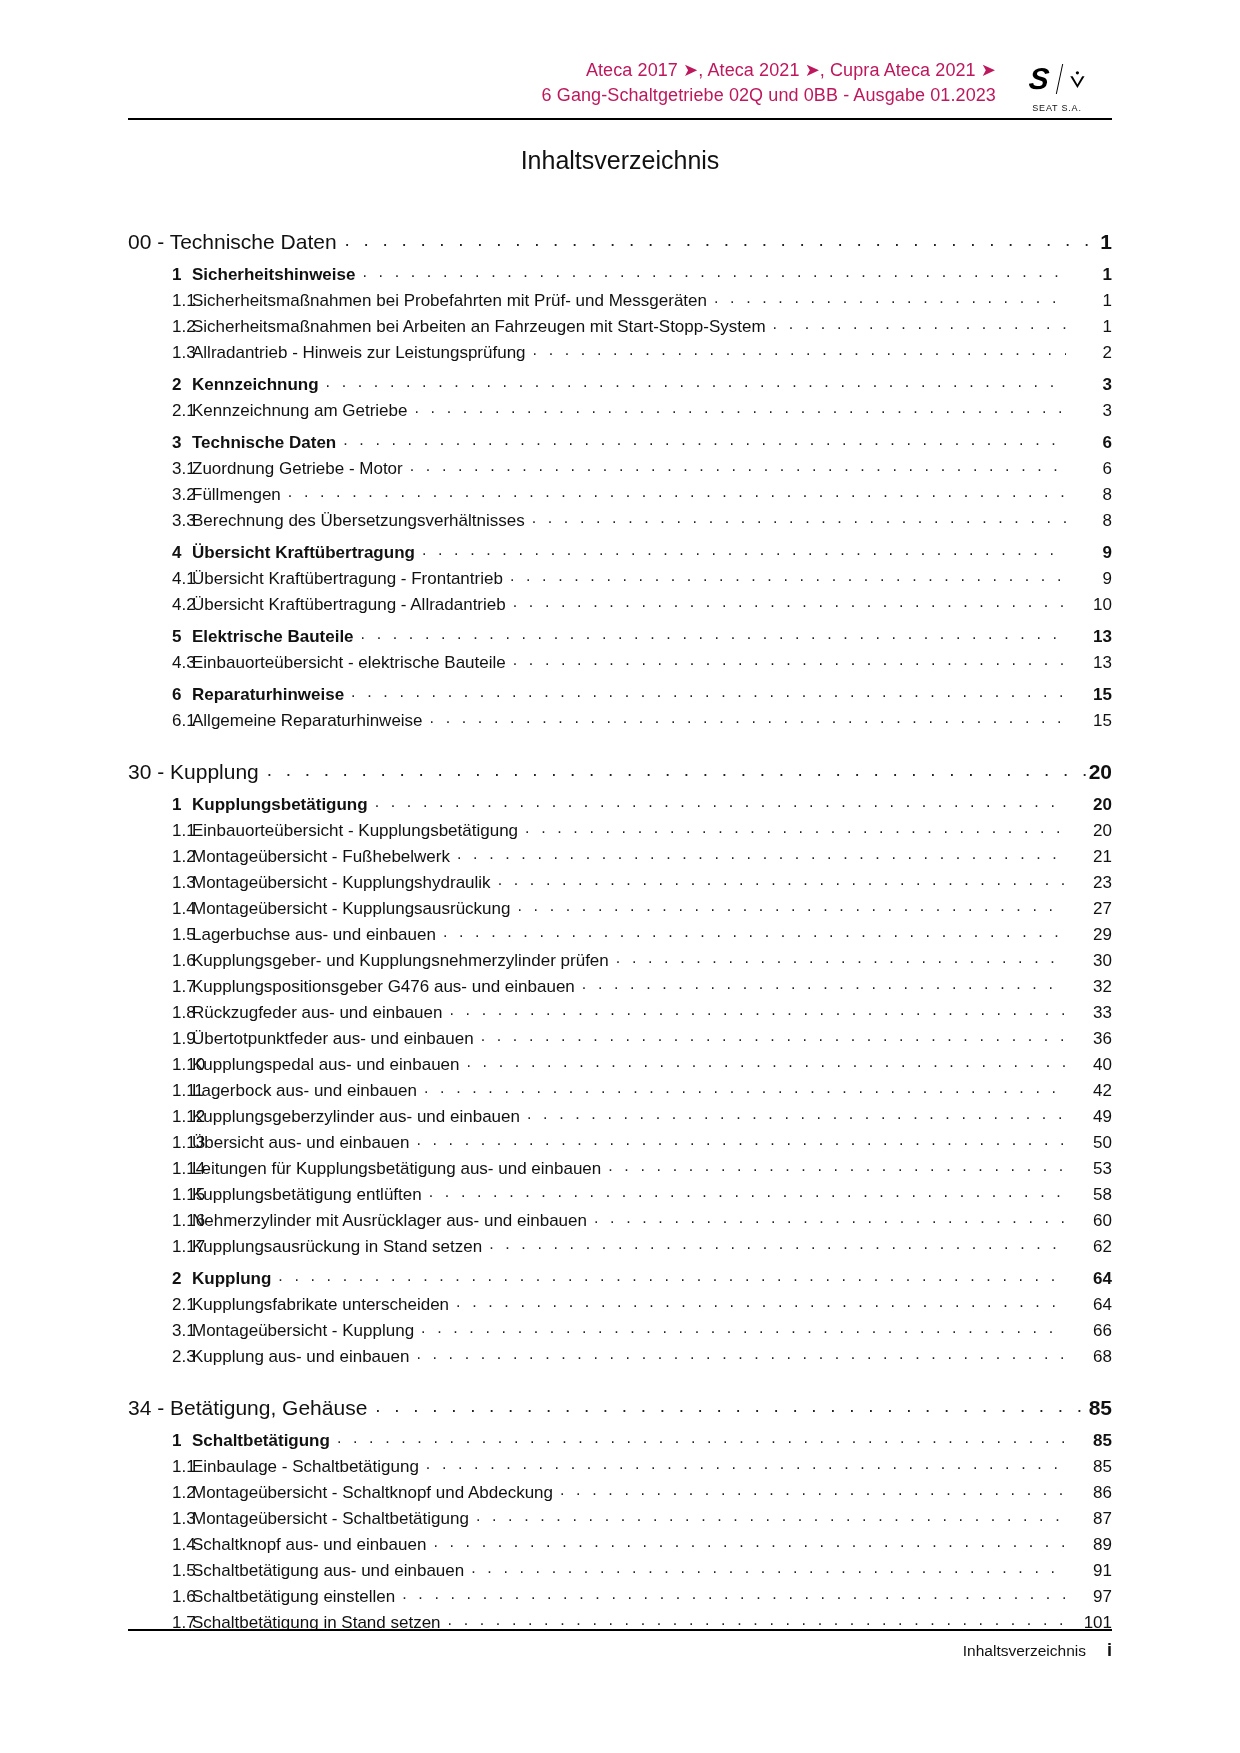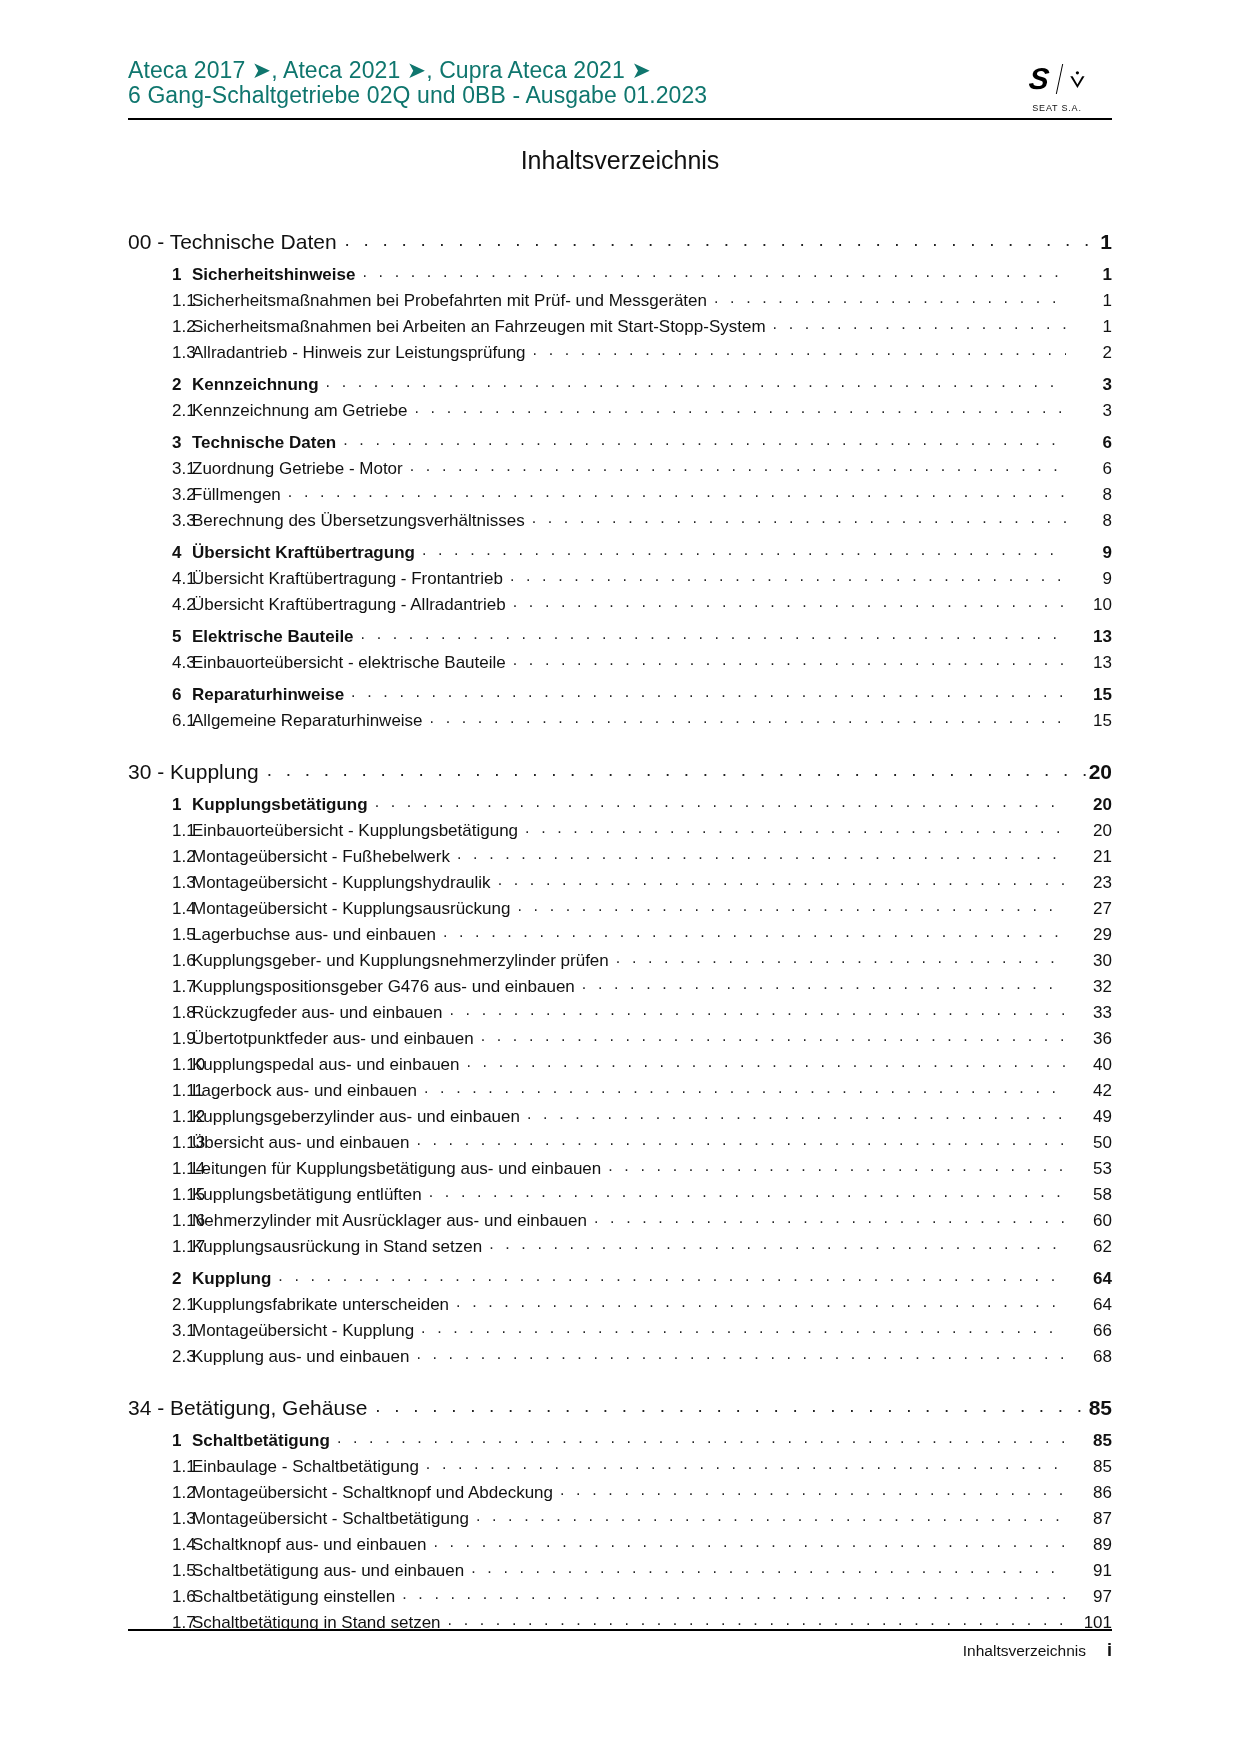--- a/index.html
+++ b/index.html
@@ -21,24 +21,25 @@
   }
 
   
   .header {
     position: absolute;
     left: 128px;
     top: 58px;
     width: 984px;
   }
   .header-lines {
+    text-align: right;
     padding-right: 116px;
-    font-size: 23px;
+    font-size: 18px;
     line-height: 25px;
-    color: #0f766e;
+    color: #be185d;
     letter-spacing: 0.1px;
   }
 
   .brand {
     position: absolute;
     right: 0;
     top: 4px;
     width: 110px;
     text-align: center;
   }

